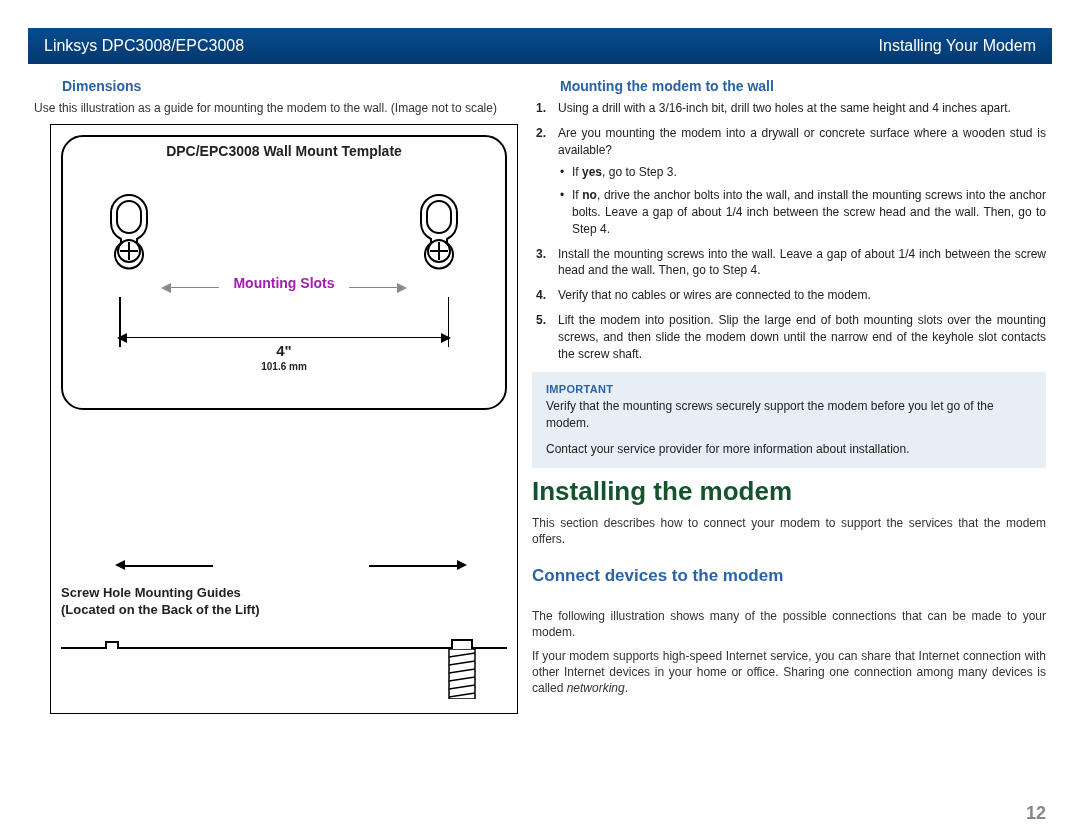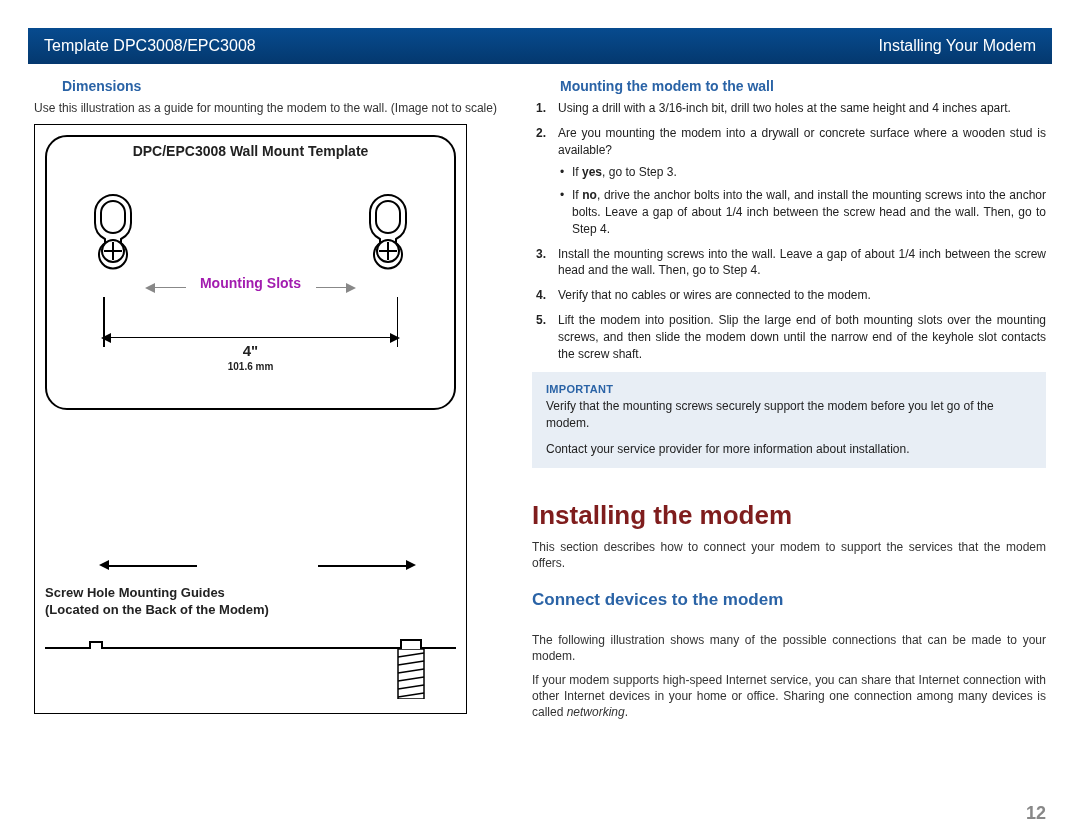--- a/index.html
+++ b/index.html
@@ -39,24 +39,25 @@
   }
   .body-text {
     font-size: 12px;
     line-height: 1.35;
     color: #333;
     margin-bottom: 8px;
   }
   .justify { text-align: justify; }
   .diagram {
     border: 1.5px solid #000;
-    width: 433px;
+    width: 468px;
     height: 590px;
     padding: 10px;
     position: relative;
+    margin-left: 16px;
   }
   .template-box {
     border: 2px solid #000;
     border-radius: 22px;
     height: 275px;
     position: relative;
     margin-bottom: 40px;
   }
   .template-title {
     font-weight: 700;
@@ -231,32 +232,32 @@
     text-align: justify;
   }
   ul.sub > li::before {
     content: "•";
     position: absolute;
     left: 2px;
   }
   .callout {
     background: #e8eef5;
     padding: 10px 14px;
-    margin: 10px 0 32px 0;
+    margin: 10px 0 8px 0;
     font-size: 12px;
     line-height: 1.4;
   }
   .callout .imp {
     font-weight: 700;
     color: #2a63a6;
     font-size: 11px;
     letter-spacing: .3px;
   }
   h1.section {
-    color: #7f1d1d;
+    color: #14532d;
     font-size: 26px;
     font-weight: 600;
     margin: 6px 0 8px 0;
   }
   h2.sub {
     color: #2a63a6;
     font-size: 17px;
     font-weight: 700;
     margin: 18px 0 22px 0;
   }
@@ -268,21 +269,21 @@
     font-size: 18px;
     font-weight: 600;
   }
   .italic { font-style: italic; }
   strong { font-weight: 700; }
 </style>
 </head>
 <body>
 
 <div class="header">
-  <span>Template DPC3008/EPC3008</span>
+  <span>Linksys DPC3008/EPC3008</span>
   <span>Installing Your Modem</span>
 </div>
 
 <div class="content">
 
   <div class="col-left">
     <div class="sub-blue">Dimensions</div>
     <div class="body-text">Use this illustration as a guide for mounting the modem to the wall. (Image not to scale)</div>
 
     <div class="diagram">
@@ -318,21 +319,21 @@
         <div class="dim-sub">101.6 mm</div>
       </div>
 
       <div class="bottom-row">
         <div class="guide-arrows g-arrow-l g-arrow-r">
           <div class="g-line l"></div>
           <div class="g-line r"></div>
         </div>
         <div class="guide-labels">
           <div>Screw Hole Mounting Guides</div>
-          <div>(Located on the Back of the Modem)</div>
+          <div>(Located on the Back of the Lift)</div>
         </div>
         <div class="baseline"></div>
         <div class="hole-marker left"></div>
         <div class="hole-marker right"></div>
         <div class="screw">
           <svg viewBox="0 0 30 50" width="30" height="50">
             <rect x="2" y="0" width="26" height="50" fill="none" stroke="#000" stroke-width="1.5"></rect>
             <line x1="2" y1="8" x2="28" y2="4" stroke="#000" stroke-width="1.5"></line>
             <line x1="2" y1="16" x2="28" y2="12" stroke="#000" stroke-width="1.5"></line>
             <line x1="2" y1="24" x2="28" y2="20" stroke="#000" stroke-width="1.5"></line>

